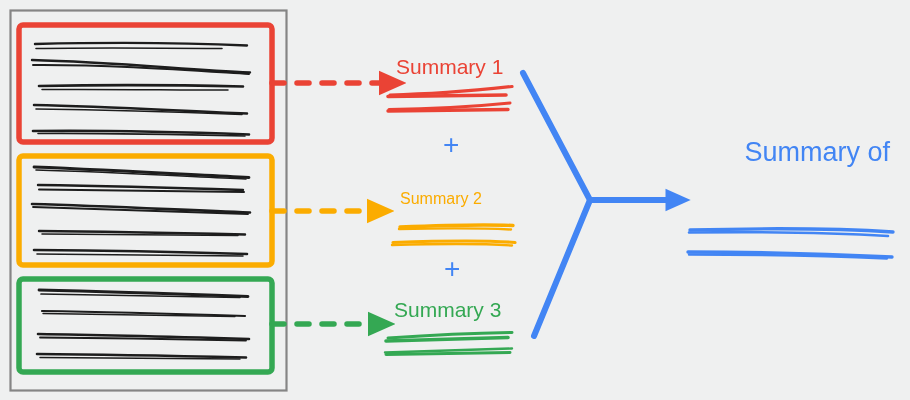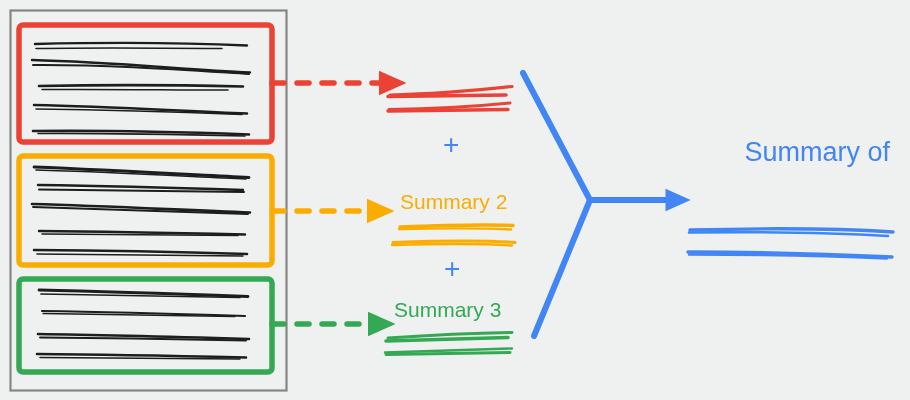--- a/index.html
+++ b/index.html
@@ -22,21 +22,21 @@
     width: 910px;
     height: 400px;
   }
   .label-text {
     position: absolute;
     white-space: nowrap;
     font-family: "Liberation Sans", sans-serif;
     font-weight: 400;
   }
   #summary-1-label { left: 396px; top: 55px; font-size: 21px; color: #ea4335; }
-  #summary-2-label { left: 400px; top: 190px; font-size: 21px; color: #fbac00; }
+  #summary-2-label { left: 400px; top: 190px; font-size: 16px; color: #fbac00; }
   #summary-3-label { left: 394px; top: 298px; font-size: 21px; color: #34a853; }
   #final-summary-label {
     left: 690px; top: 135px;
     width: 200px;
     text-align: right;
     font-size: 27px;
     line-height: 34px;
     color: #4285f4;
     white-space: normal;
   }
@@ -151,20 +151,21 @@
     </g>
 
     <g stroke="#4285f4" fill="none" stroke-linecap="round">
       <path d="M690 230 C 770 228, 840 228.5, 893 232" stroke-width="3.4"></path>
       <path d="M689 232.5 C 770 231.5, 840 233, 888 236" stroke-width="2.6"></path>
       <path d="M688 252 C 770 252, 840 254.5, 892 257" stroke-width="3.4"></path>
       <path d="M689 254.5 C 770 254.5, 840 256.5, 887 258.5" stroke-width="2.4"></path>
     </g>
   </svg>
 
+  <div class="label-text" id="summary-1-label">Summary 1</div>
 
   <div class="label-text" id="summary-2-label">Summary 2</div>
 
   <div class="label-text" id="summary-3-label">Summary 3</div>
 
   <div class="plus-sign" id="plus-1">+</div>
 
   <div class="plus-sign" id="plus-2">+</div>
 
   <div class="label-text" id="final-summary-label">

